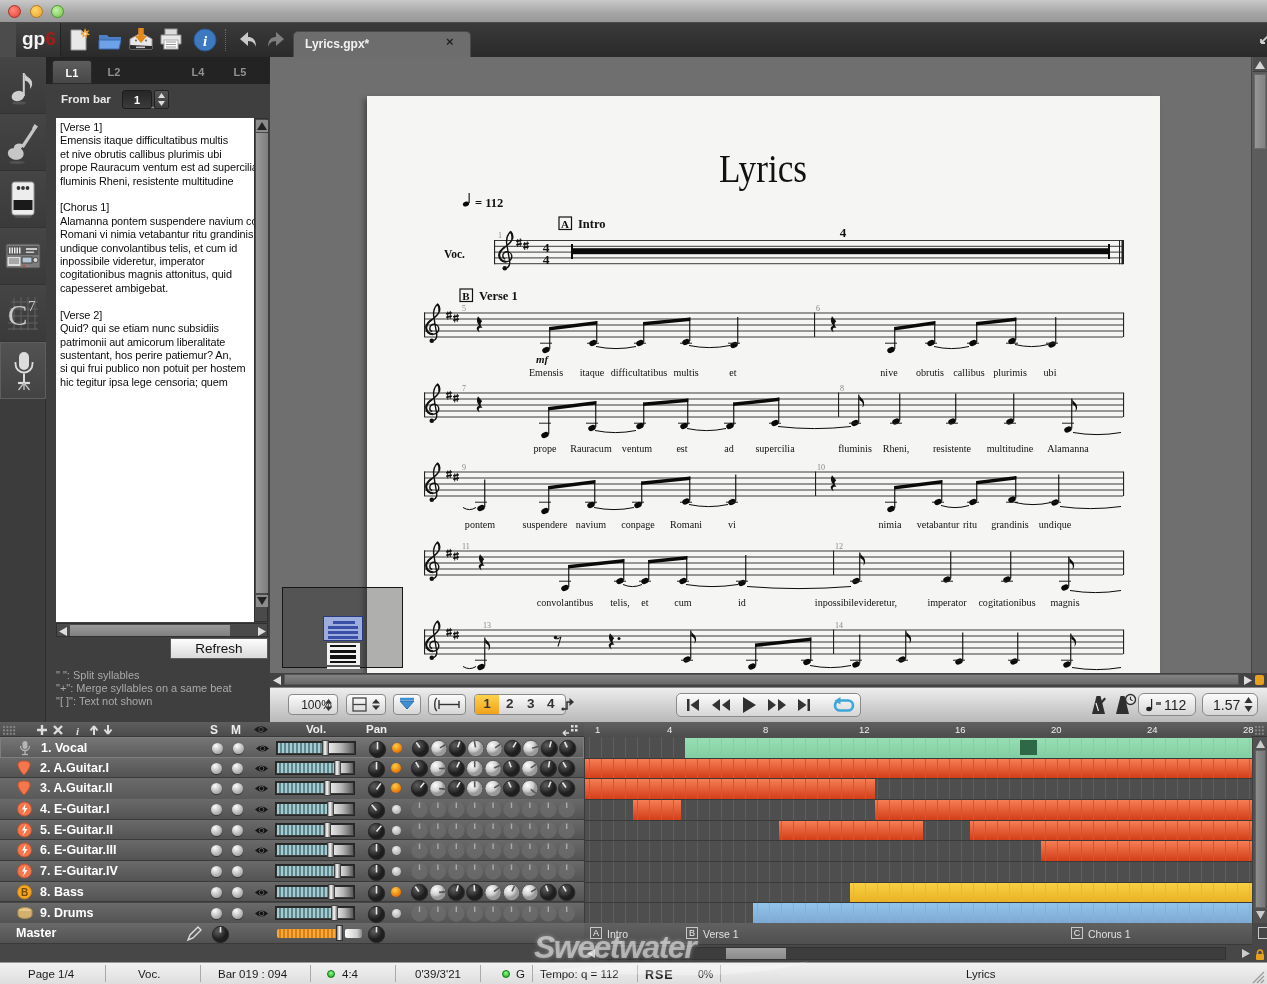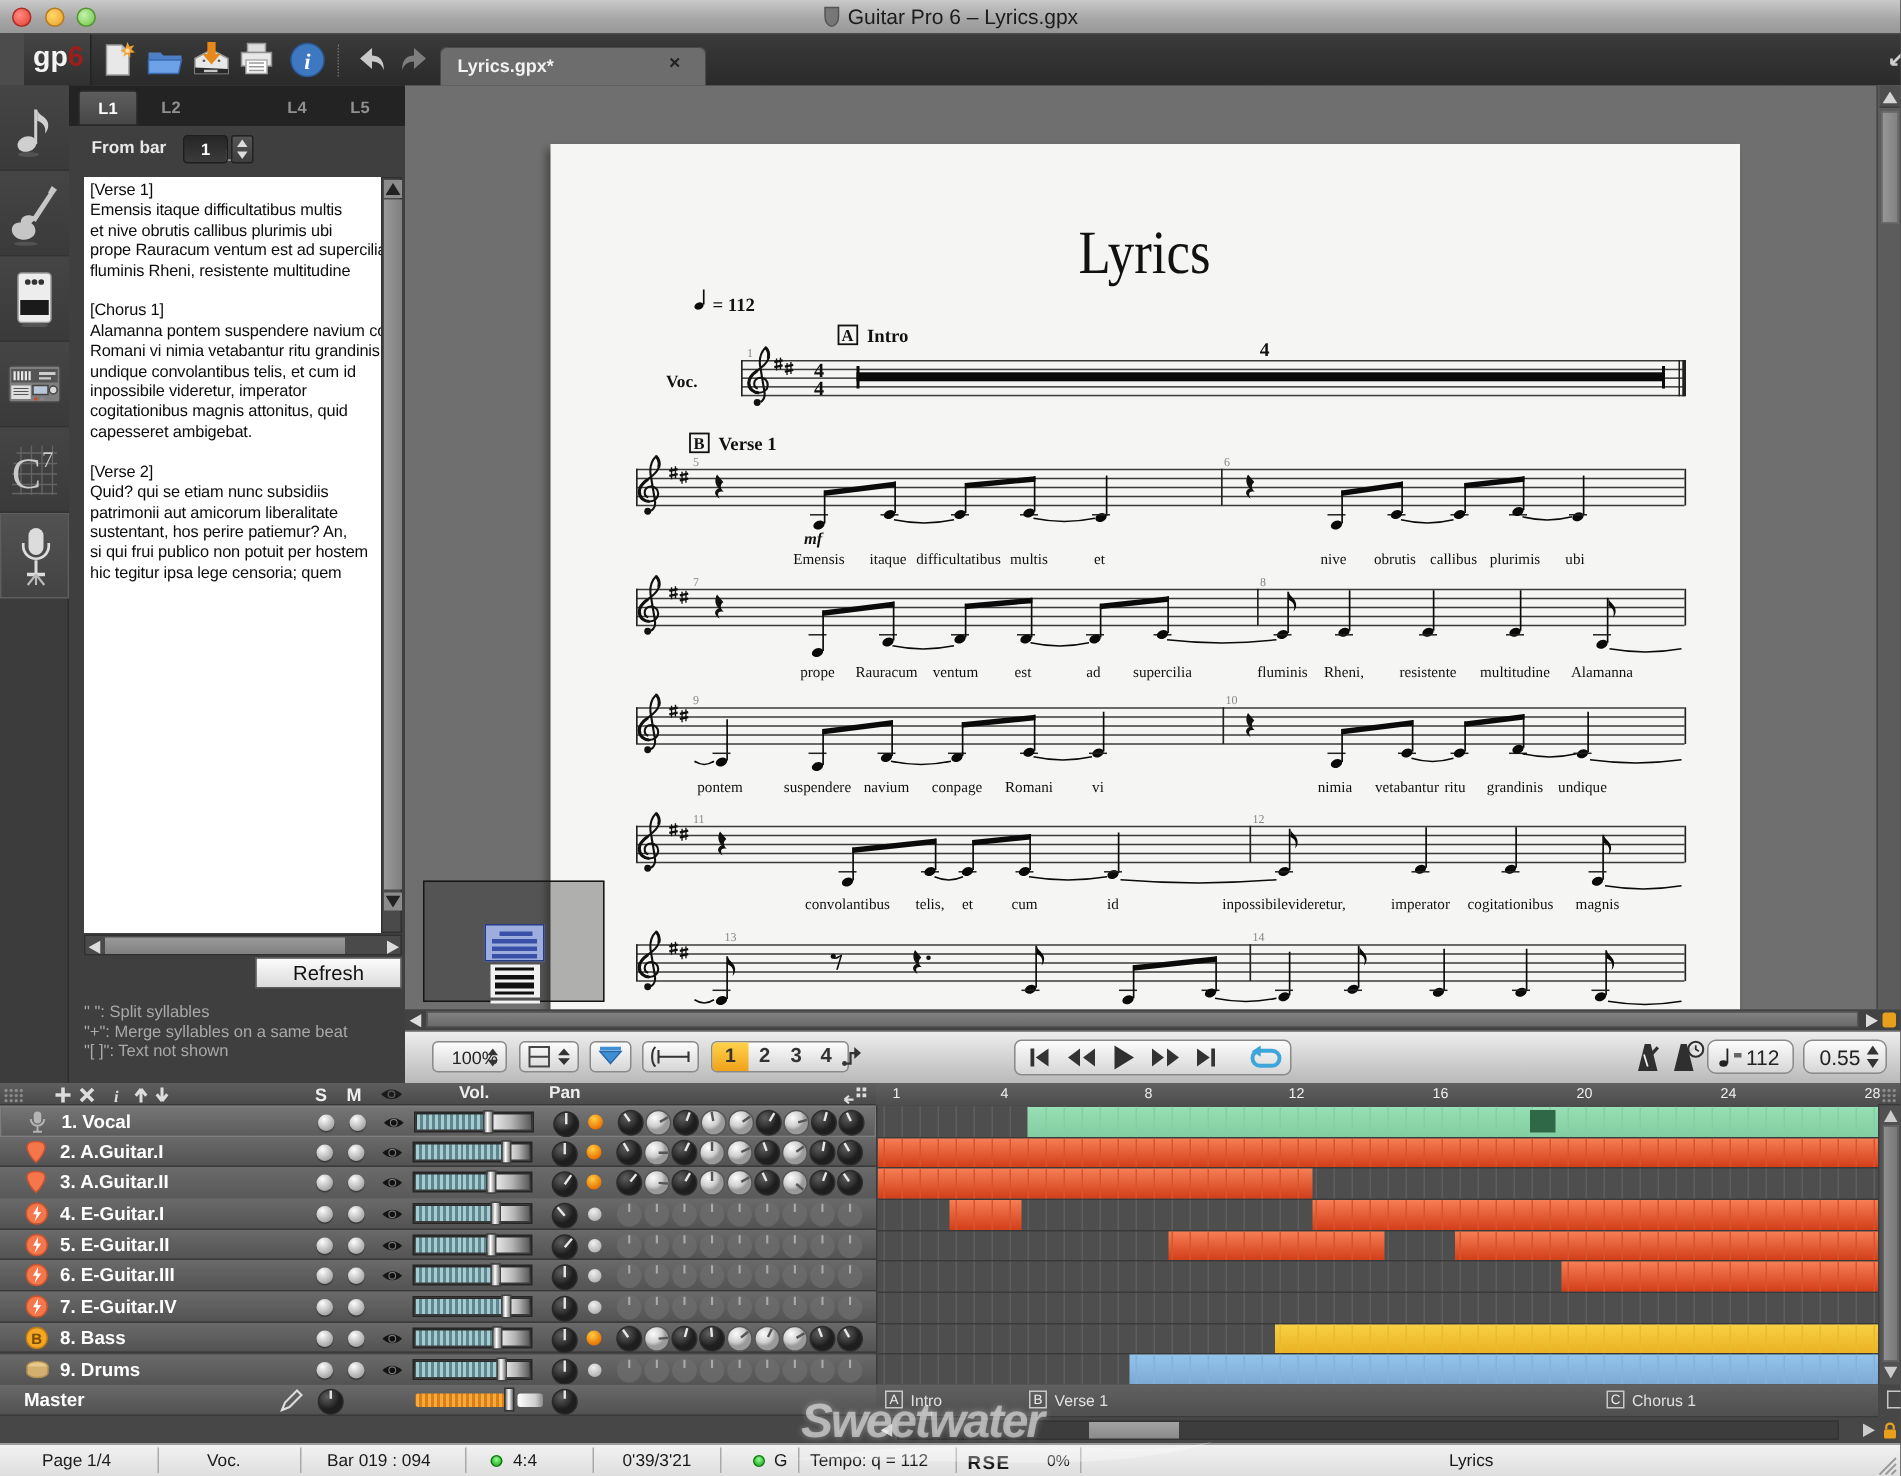--- a/index.html
+++ b/index.html
@@ -52,23 +52,20 @@
 .gdot{top:7px;width:8px;height:8px;border-radius:50%;background:radial-gradient(circle at 3px 2px,#8dff8d,#18a018);border:1px solid #0a7a0a;}
 #watermark{left:534px;top:929px;width:260px;font-size:32px;font-weight:bold;font-style:italic;color:rgba(255,255,255,0.5);letter-spacing:-1.5px;z-index:50;text-shadow:0 0 4px rgba(255,255,255,0.35);}
 </style></head>
 <body>
 <div id="app">
 
 <div class="abs" id="titlebar">
   <div class="abs tl" style="left:8px;background:radial-gradient(circle at 4px 4px,#ff8a80,#e33e32);border:1px solid #b02c22;"></div>
   <div class="abs tl" style="left:29.5px;background:radial-gradient(circle at 4px 4px,#ffd766,#e9a12d);border:1px solid #b57b1d;"></div>
   <div class="abs tl" style="left:50.5px;background:radial-gradient(circle at 4px 4px,#c4f2ae,#6cc341);border:1px solid #51962e;"></div>
-  <div class="abs" id="title-text"><svg width="13" height="14" viewBox="0 0 13 14" style="vertical-align:-2px">
-          <path d="M2 1 h9 v6 c0 4 -2.5 6.5 -4.5 6.5 S2 11 2 7 Z" fill="#777" stroke="#555"></path>
-        </svg> Guitar Pro 6 – Lyrics.gpx</div>
 </div>
 
 <div class="abs" id="toolbar">
   <div class="abs" style="left:0px;top:0px;width:45px;height:34px;background:linear-gradient(#454545,#303030);border-right:1px solid #222;"></div>
       <div class="abs" style="left:6px;top:5px;width:38px;height:24px;font-size:19px;font-weight:bold;color:#f4f4f4;">gp<span style="color:#a01e1a;">6</span></div>
   <svg class="abs tbico" style="left:50px;" viewBox="0 0 26 26">
         <path d="M5 3h10l5 5v15H5z" fill="#e8e8e8" stroke="#999"></path>
         <path d="M15 3l5 5h-5z" fill="#bbb"></path>
         <path d="M19 1 L20.3 4 L23.5 3.2 L21.6 5.8 L24 8 L20.8 8.2 L20.9 11.4 L18.8 9 L16.2 10.8 L17.2 7.8 L14.2 6.6 L17.3 5.8z" fill="#f0a030"></path>
         <circle cx="19" cy="6.8" r="1.5" fill="#ffe0a0"></circle>
@@ -780,21 +777,21 @@
         <path d="M17.5 3.8 V6.5 L19.6 7.8" stroke="#2f2f2f" stroke-width="1.2" fill="none"></path>
       </svg>
   <div class="abs tbtn" style="left:868px;top:5px;width:58px;height:23px;border-radius:6px;"></div>
   <svg class="abs" style="left:876px;top:9px" width="8" height="15" viewBox="0 0 8 15">
         <ellipse cx="3" cy="12" rx="2.8" ry="2.2" fill="#222"></ellipse>
         <rect x="5" y="2" width="1.2" height="10" fill="#222"></rect>
       </svg>
   <div class="abs" style="left:886px;top:14px;width:5px;height:2.5px;background:#666;"></div>
   <div class="abs" style="left:894px;top:9px;font-size:14px;color:#222;">112</div>
   <div class="abs tbtn" style="left:932px;top:5px;width:56px;height:23px;border-radius:6px;"></div>
-  <div class="abs" style="left:943px;top:9px;font-size:14px;color:#222;">0.55</div>
+  <div class="abs" style="left:943px;top:9px;font-size:14px;color:#222;">1.57</div>
   <svg class="abs" style="left:974px;top:9px" width="9" height="15" viewBox="0 0 9 15">
         <path d="M4.5 0 L8.5 6 H0.5z" fill="#333"></path>
         <path d="M4.5 15 L8.5 9 H0.5z" fill="#333"></path>
       </svg>
 </div>
 
 <div class="abs" id="mixer"><div class="abs" id="mixhead">
         <svg class="abs" style="left:1px;top:1px" width="18" height="13">
           <circle cx="3.0" cy="4.0" r="1.1" fill="#8a8a8a"></circle>
           <circle cx="6.4" cy="4.0" r="1.1" fill="#8a8a8a"></circle>

